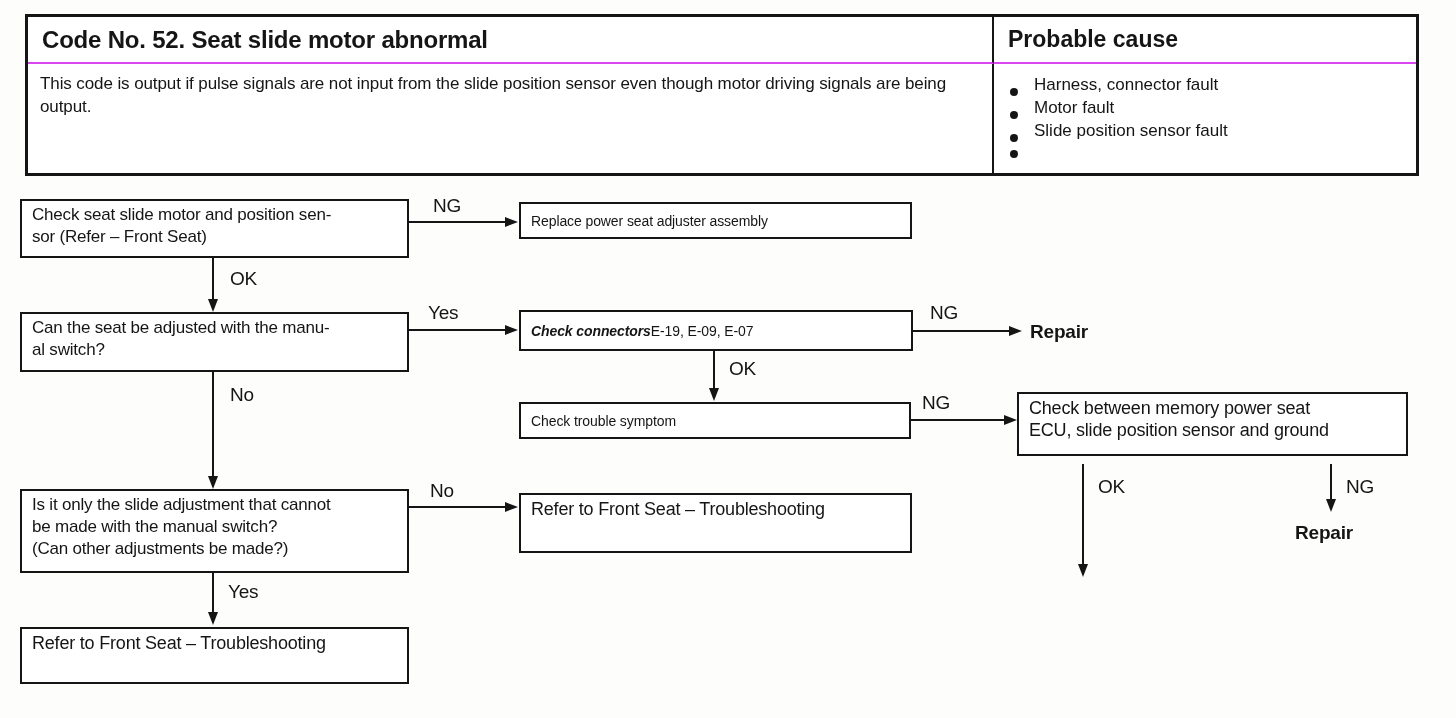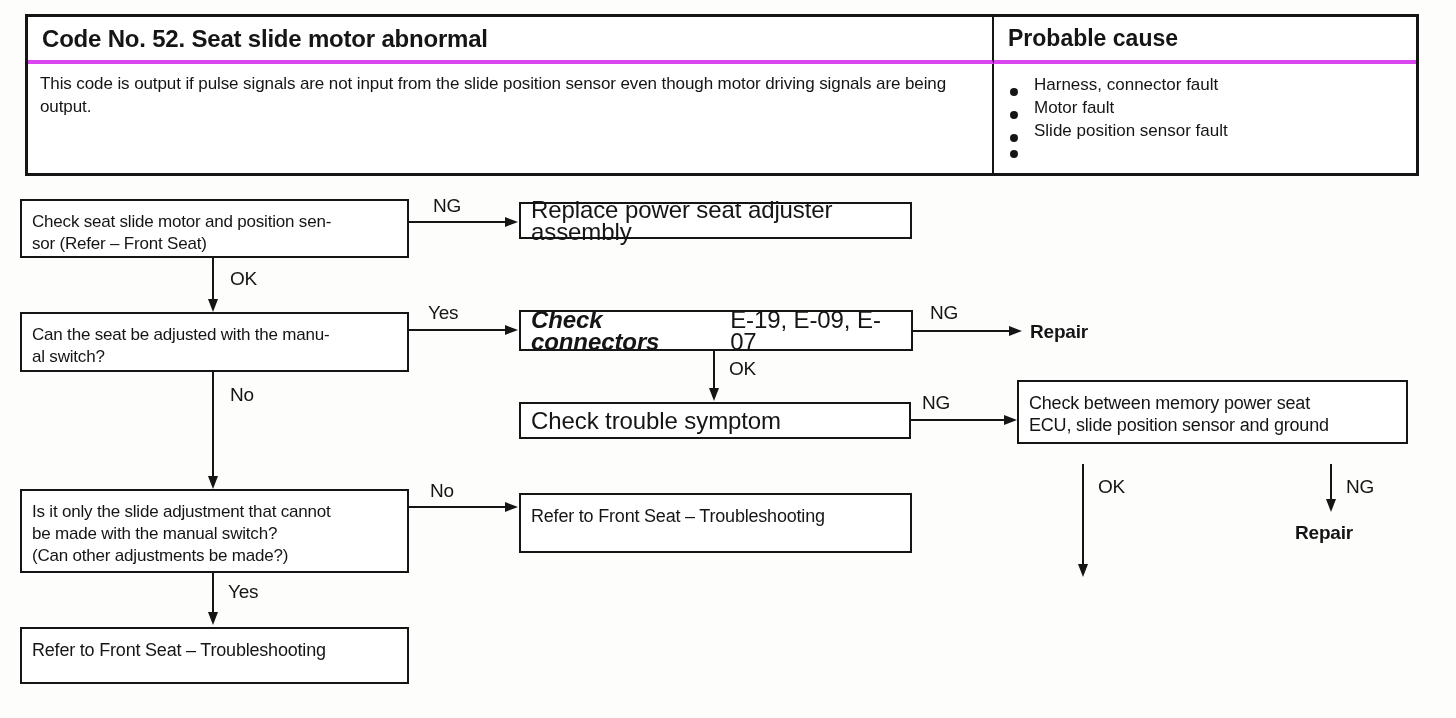--- a/index.html
+++ b/index.html
@@ -8,37 +8,37 @@
     font-family:"Liberation Sans", sans-serif;color:#151515;overflow:hidden;
   }
   
   .htable{
     position:absolute;left:25px;top:14px;width:1388px;height:156px;
     border:3px solid #151515;display:grid;
     grid-template-columns:966px 1fr;grid-template-rows:47px 1fr;background:#fff;
   }
   .cell{box-sizing:border-box;}
   .cell.cr{border-right:2px solid #151515;}
-  .cell.cb{border-bottom:4px solid #d946ef;}
+  .cell.cb{border-bottom:2px solid #d946ef;}
   .title-cell{display:flex;align-items:center;padding:0 14px;
     font-size:24px;font-weight:bold;letter-spacing:-0.2px;}
   .pc-title-cell{display:flex;align-items:center;padding:16px 14px;
     font-size:23px;font-weight:bold;}
   .desc-cell{padding:8px 12px;font-size:17px;line-height:23px;letter-spacing:-0.1px;}
   .causes-cell{padding:9px 10px 0 12px;font-size:17px;line-height:23px;}
   .cause-row{display:flex;align-items:flex-end;}
   .bullet{width:8px;height:8px;border-radius:50%;background:#151515;
     margin:8px 16px 0 4px;flex:0 0 8px;}
   
   .fbox{
     position:absolute;box-sizing:border-box;border:2px solid #151515;background:#fff;
     font-size:17px;line-height:22px;letter-spacing:-0.2px;
-    padding:10px 10px;white-space:pre-line;
+    padding:3px 10px;white-space:pre-line;
   }
-  .fbox.center{display:flex;align-items:center;font-size:24px;letter-spacing:-0.1px;}
+  .fbox.center{display:flex;align-items:center;font-size:14px;letter-spacing:-0.1px;}
   .fbox.toptext{align-items:flex-start;font-size:18px;}
   .hline{position:absolute;height:2px;background:#151515;}
   .vline{position:absolute;width:2px;background:#151515;}
   .arr-r{position:absolute;width:0;height:0;
     border-top:5px solid transparent;border-bottom:5px solid transparent;
     border-left:13px solid #151515;}
   .arr-d{position:absolute;width:0;height:0;
     border-left:5px solid transparent;border-right:5px solid transparent;
     border-top:13px solid #151515;}
   .lbl{position:absolute;font-size:19px;letter-spacing:-0.2px;}
@@ -99,21 +99,21 @@
   <div class="lbl bold" style="left:1030px;top:321px;">Repair</div>
 
   <div class="vline" style="left:713px;top:351px;height:38px;"></div>
   <div class="arr-d" style="left:709px;top:388px;"></div>
   <div class="lbl" style="left:729px;top:358px;">OK</div>
   <div class="fbox center" style="left:519px;top:402px;width:392px;height:37px;">Check trouble symptom</div>
   <div class="hline" style="left:911px;top:419px;width:95px;"></div>
   <div class="arr-r" style="left:1004px;top:415px;"></div>
   <div class="lbl" style="left:922px;top:392px;">NG</div>
 
-  <div class="fbox" style="left:1017px;top:380px;width:391px;height:64px;font-size:18px;">Check between memory power seat
+  <div class="fbox" style="left:1017px;top:392px;width:391px;height:64px;font-size:18px;">Check between memory power seat
 ECU, slide position sensor and ground</div>
 
   <div class="vline" style="left:1082px;top:464px;height:101px;"></div>
   <div class="arr-d" style="left:1078px;top:564px;"></div>
   <div class="lbl" style="left:1098px;top:476px;">OK</div>
 
   <div class="vline" style="left:1330px;top:464px;height:36px;"></div>
   <div class="arr-d" style="left:1326px;top:499px;"></div>
   <div class="lbl" style="left:1346px;top:476px;">NG</div>
   <div class="lbl bold" style="left:1295px;top:522px;">Repair</div>

